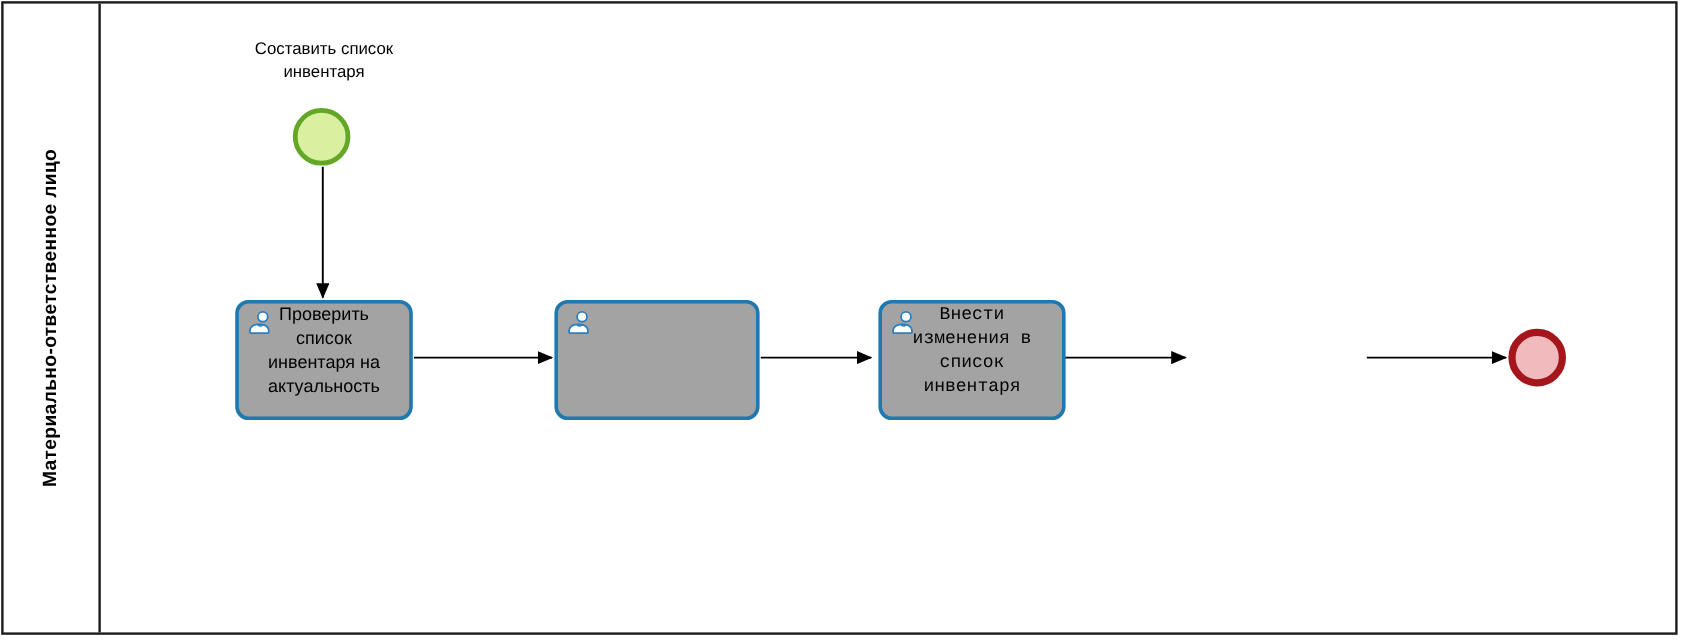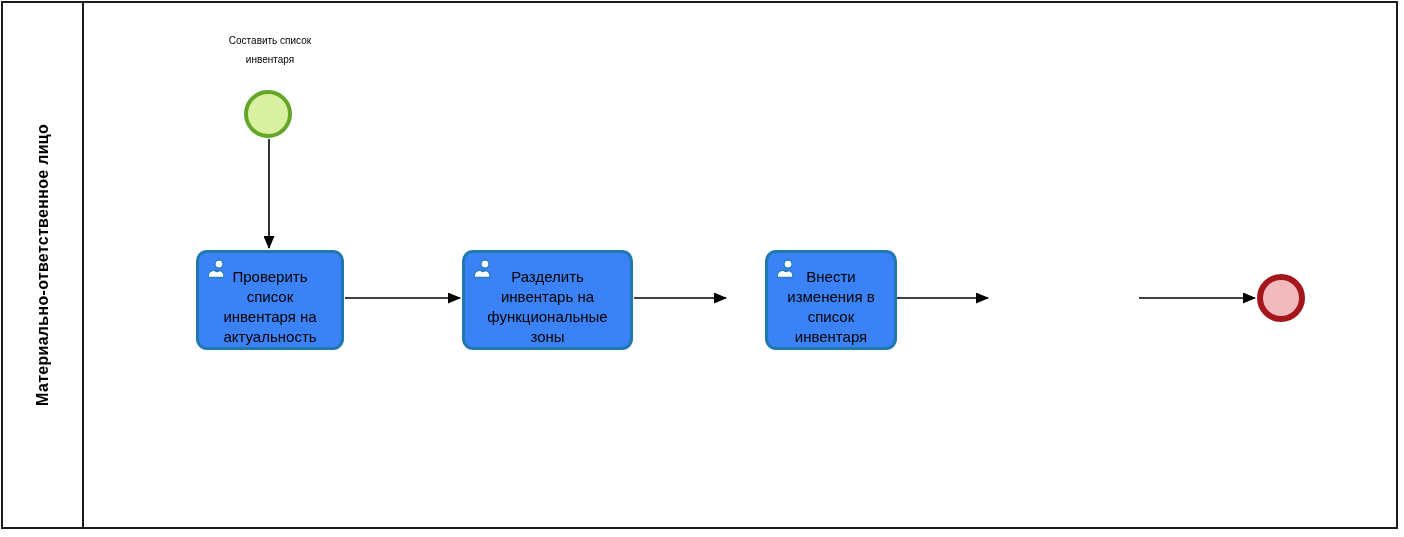--- a/index.html
+++ b/index.html
@@ -72,21 +72,21 @@
     border: 4px solid #64a727;
     background: #d9f0a1;
     border-radius: 50%;
   }
   .start-event-label {
     position: absolute;
     left: 176px;
     top: 31px;
     width: 188px;
     text-align: center;
-    font-size: 10px;
+    font-size: 14px;
     line-height: 19px;
     color: #000000;
     white-space: pre-line;
   }
   
   .end-event {
     position: absolute;
     left: 1257px;
     top: 274px;
     width: 36px;
@@ -97,28 +97,28 @@
     border-radius: 50%;
   }
   
   .task {
     position: absolute;
     top: 250px;
     height: 100px;
     box-sizing: border-box;
     border: 3px solid #1f79b0;
     border-radius: 11px;
-    background: #3b82f6;
+    background: #a3a3a3;
     display: flex;
-    align-items: flex-end;
+    align-items: flex-start;
     justify-content: center;
   }
   .task-1 { left: 196px;  width: 148px; }
   .task-2 { left: 462px;  width: 171px; }
-  .task-3 { left: 765px;  width: 132px; }
+  .task-3 { left: 732px;  width: 156px; font-family: Liberation Mono, monospace; }
   .task-4 { left: 990px;  width: 148px; }
   .task-label {
     text-align: center;
     font-size: 15px;
     line-height: 20px;
     color: #000000;
     white-space: pre-line;
     position: relative;
     z-index: 1;
   }
@@ -176,24 +176,20 @@
   </div>
 
   <div class="task task-2">
     <span class="user-icon">
       <svg viewBox="0 0 22 22" width="22" height="22">
         <path d="M3.2,19.6 c-0.6,0 -1,-0.45 -1,-1 v-0.7 c0,-3.4 2.9,-5.6 6.6,-5.6 h2.6 c3.7,0 6.6,2.2 6.6,5.6 v0.7 c0,0.55 -0.45,1 -1,1 z" fill="#ffffff" stroke="#2b7fc0" stroke-width="1.5"></path>
         <circle cx="13" cy="6" r="4.1" fill="#ffffff" stroke="#2b7fc0" stroke-width="1.5"></circle>
         <path d="M8.8,12.6 q2.2,2.1 4.4,0" fill="none" stroke="#2b7fc0" stroke-width="1.3"></path>
       </svg>
     </span>
-    <span class="task-label">Разделить
-инвентарь на
-функциональные
-зоны</span>
   </div>
 
   <div class="task task-3">
     <span class="user-icon">
       <svg viewBox="0 0 22 22" width="22" height="22">
         <path d="M3.2,19.6 c-0.6,0 -1,-0.45 -1,-1 v-0.7 c0,-3.4 2.9,-5.6 6.6,-5.6 h2.6 c3.7,0 6.6,2.2 6.6,5.6 v0.7 c0,0.55 -0.45,1 -1,1 z" fill="#ffffff" stroke="#2b7fc0" stroke-width="1.5"></path>
         <circle cx="13" cy="6" r="4.1" fill="#ffffff" stroke="#2b7fc0" stroke-width="1.5"></circle>
         <path d="M8.8,12.6 q2.2,2.1 4.4,0" fill="none" stroke="#2b7fc0" stroke-width="1.3"></path>
       </svg>
     </span>

